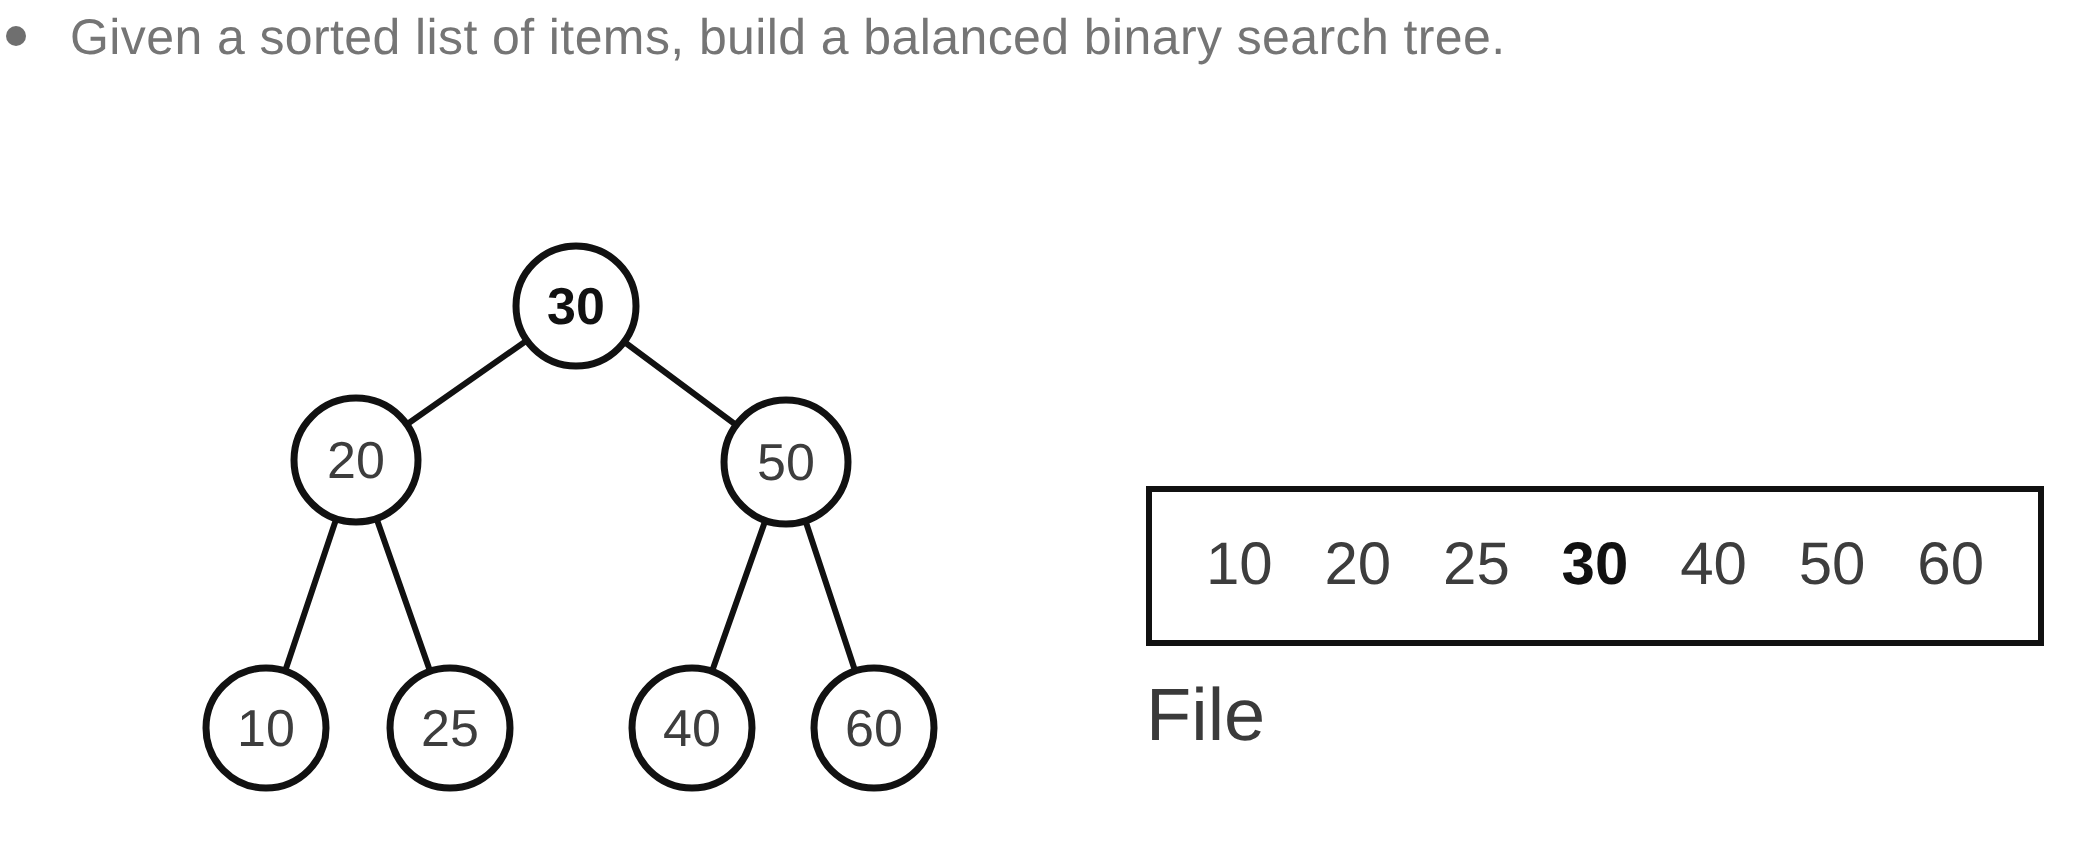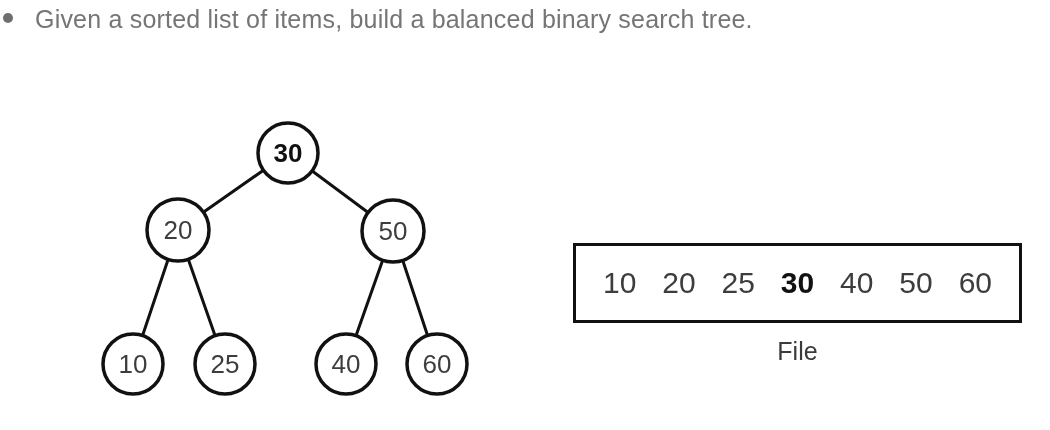--- a/index.html
+++ b/index.html
@@ -64,22 +64,22 @@
     text-align: center;
     font-size: 30px;
     color: #3d3d3d;
   }
   .file-cell.emph { font-weight: bold; color: #111111; }
 
   .file-caption {
     position: absolute;
     left: 573px; top: 337px;
     width: 449px;
-    text-align: center;
-    font-size: 25px;
+    text-align: left;
+    font-size: 37px;
     color: #3a3a3a;
   }
 </style>
 </head>
 <body>
 
 <div class="canvas">
 
   <span class="bullet-dot"></span>
   <div class="bullet-text">Given a sorted list of items, build a balanced binary search tree.</div>

